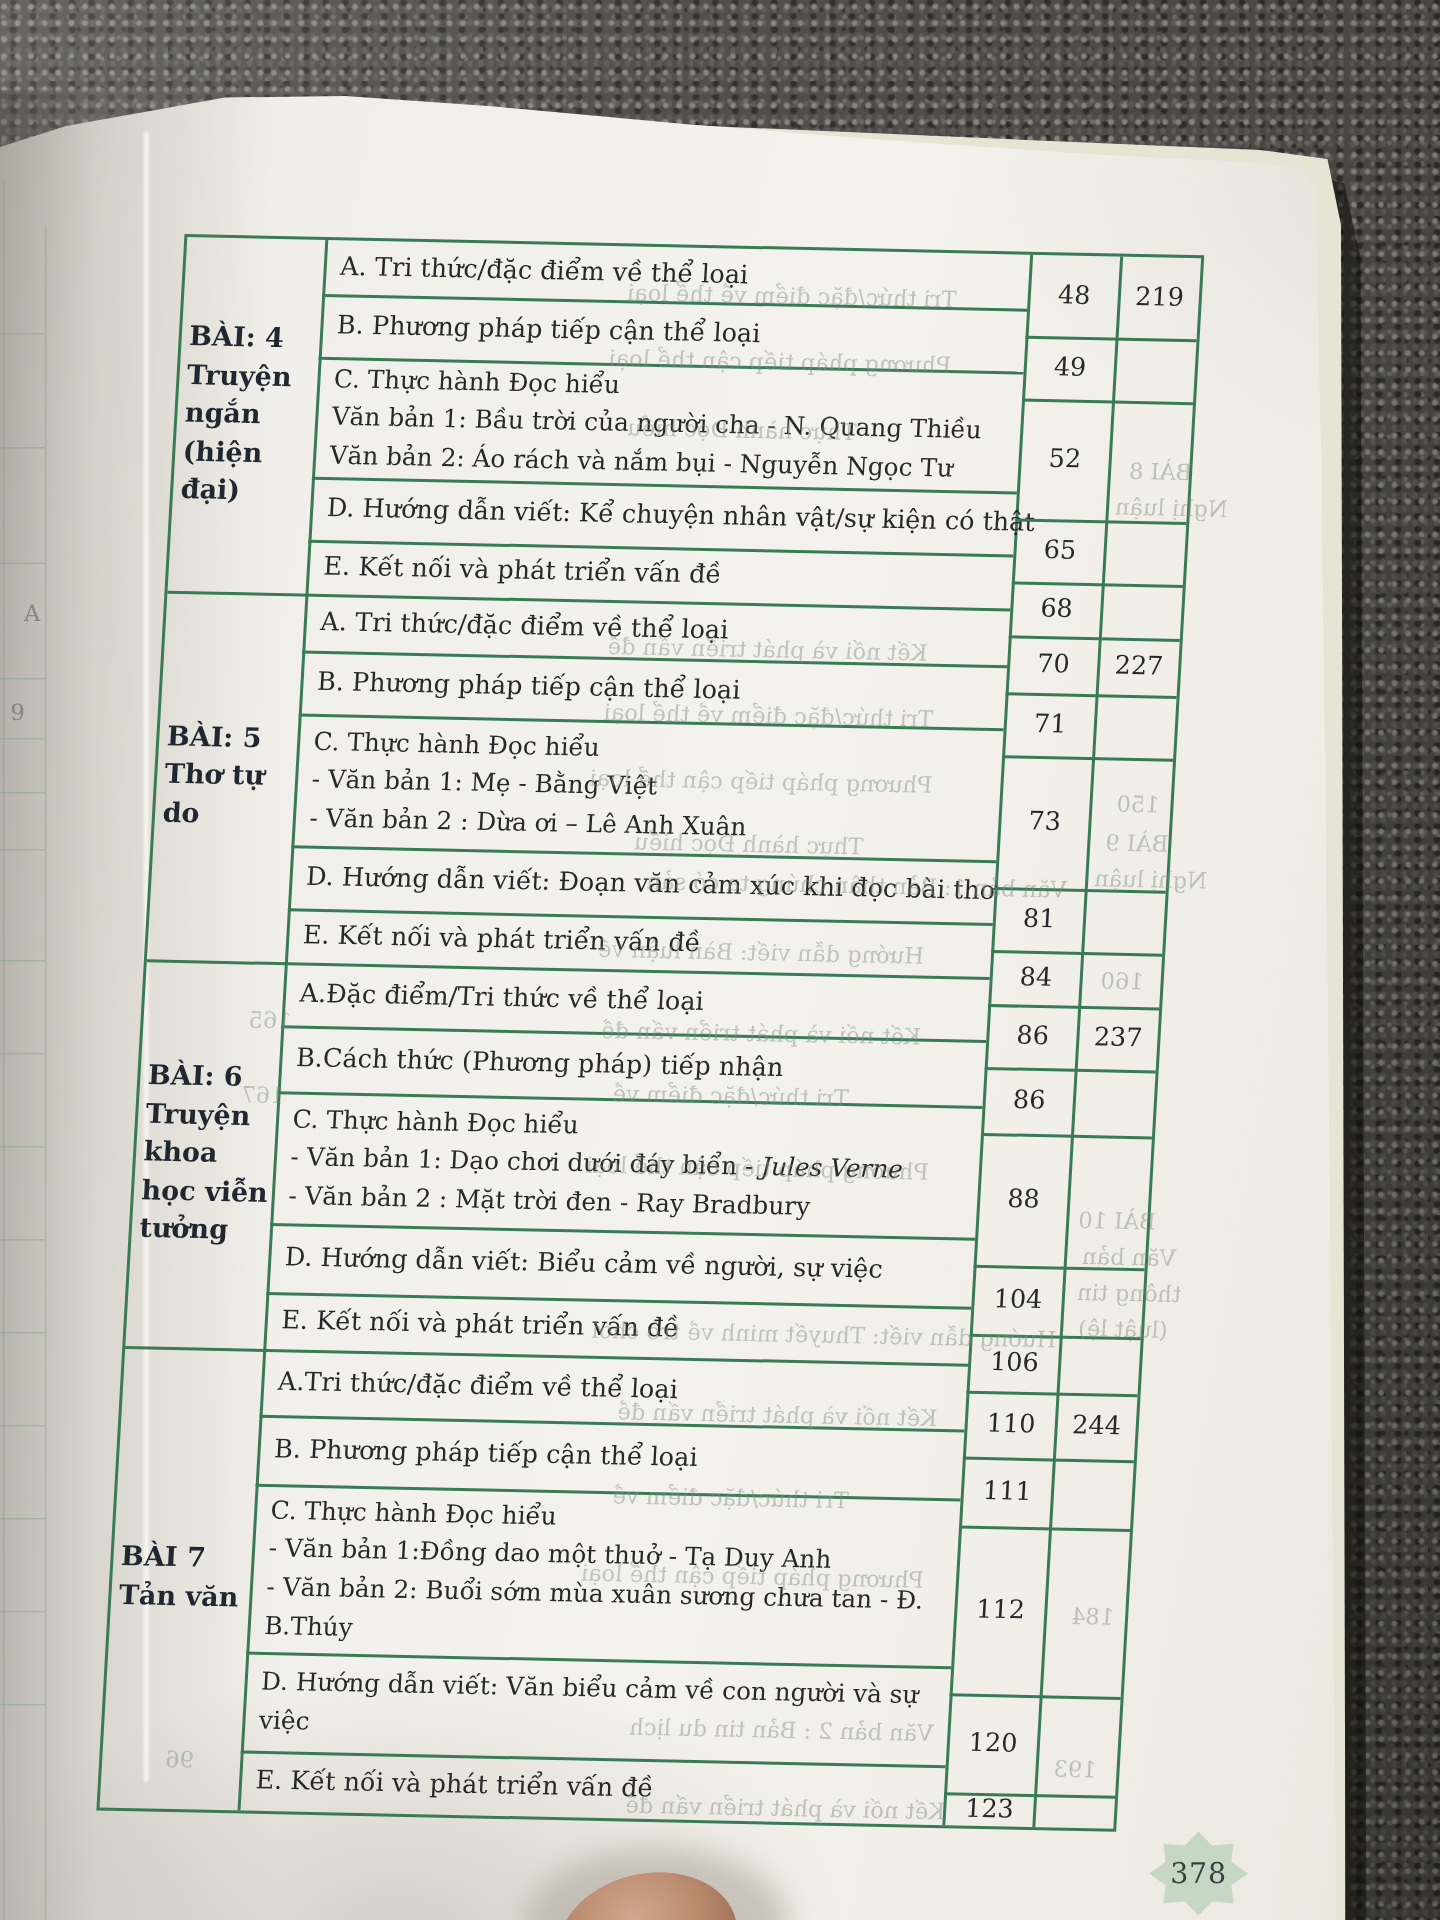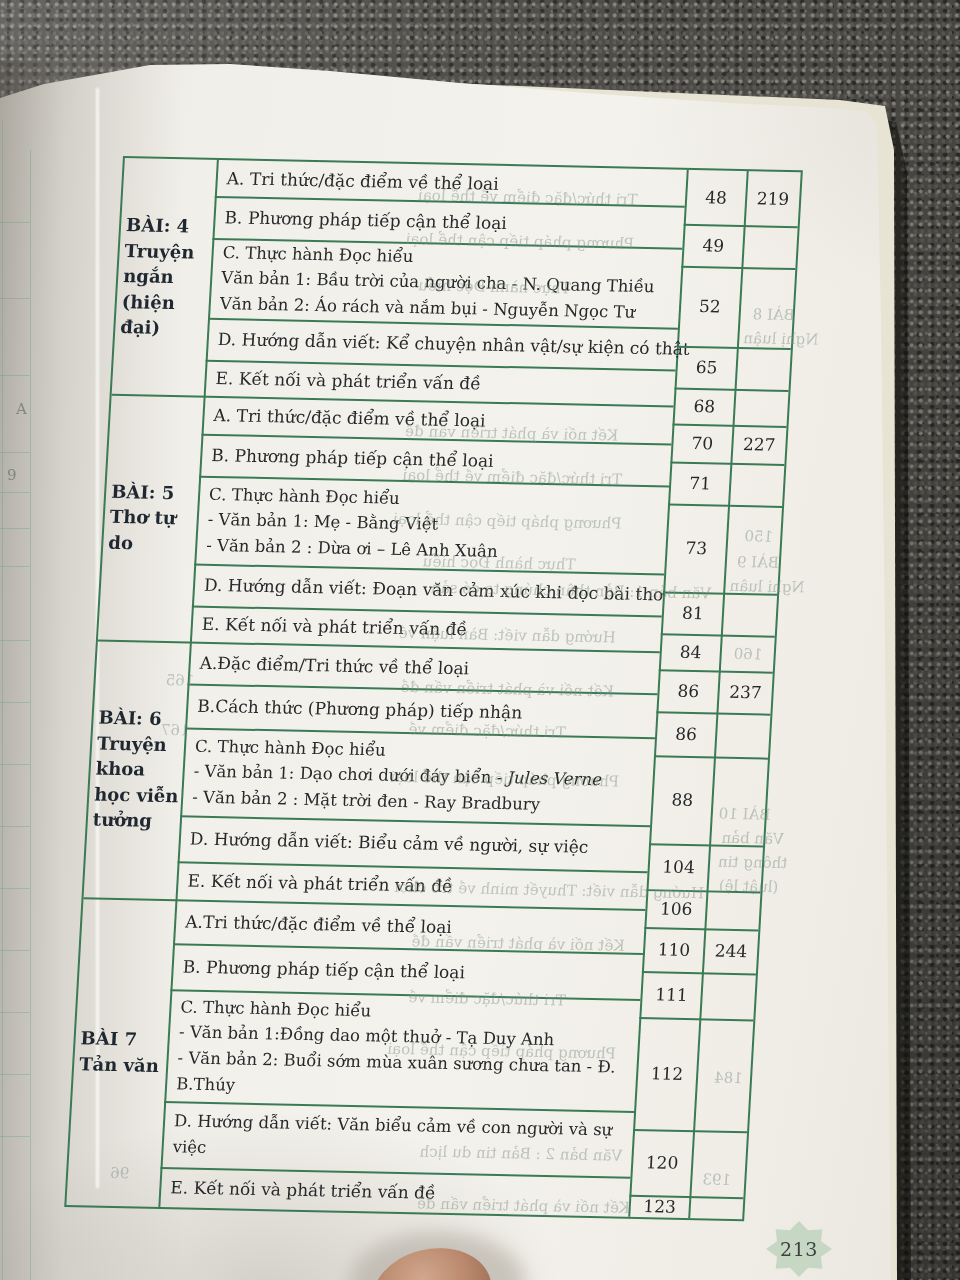--- a/index.html
+++ b/index.html
@@ -290,18 +290,18 @@
       <div class="ghost" style="left: 330px; top: 824px;">Tri thức/đặc điểm về</div>
       <div class="ghost" style="left: 312px; top: 876px;">Phương pháp tiếp cận thể loại</div>
       <div class="ghost" style="left: 640px; top: 898px;">184</div>
       <div class="ghost" style="left: 350px; top: 978px;">Văn bản 2 : Bản tin du lịch</div>
       <div class="ghost" style="left: 634px; top: 1000px;">193</div>
       <div class="ghost" style="left: 350px; top: 1030px;">Kết nối và phát triển vấn đề</div>
       <div class="ghost" style="left: 42px; top: 1006px;">96</div>
     </div>
 
   <div class="badge">
-    <span>213</span>
+    <span>378</span>
   </div>
 
   <div class="finger-halo"></div>
   <div class="finger"></div>
 </div>
 
 </body></html>

